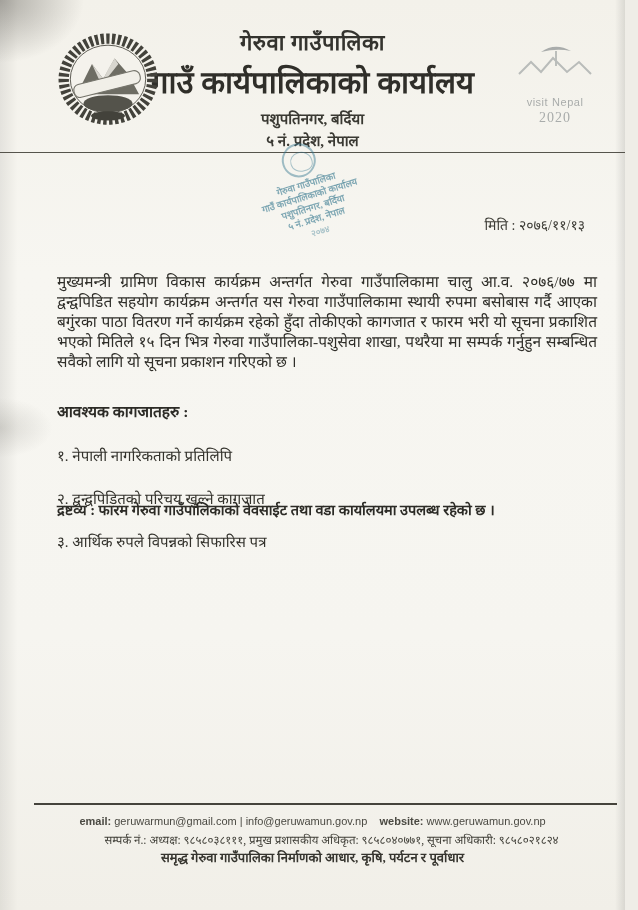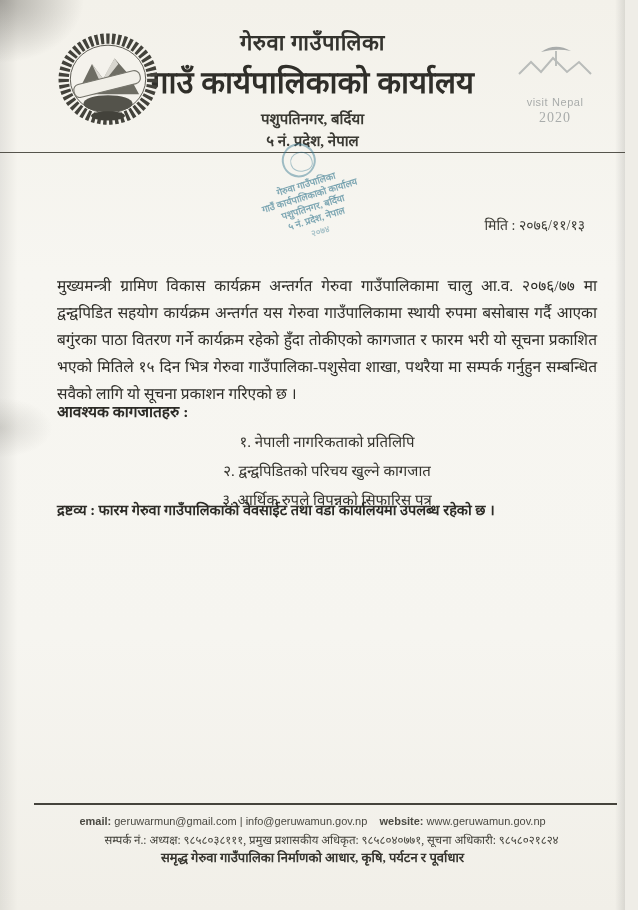--- a/index.html
+++ b/index.html
@@ -46,24 +46,24 @@
   .stamp-year { font-size:9px; opacity:0.65; }
 
   
   .date-line { position:absolute; top:188px; right:40px; font-size:14px; color:#3c3b35;margin-top:27px; }
   .notice-title { position:absolute; top:230px; width:100%; text-align:center; }
   .notice-title span { font-size:18px; font-weight:700; color:#2c2b26;
     text-decoration:underline; text-underline-offset:4px; text-decoration-thickness:1.3px; }
 
   
   .body-par { position:absolute; top:272px; left:57px; width:540px;
-    font-size:15.5px; line-height:27px; text-align:justify; color:#2f2e29; }
+    font-size:15.5px; line-height:20px; text-align:justify; color:#2f2e29; }
   .docs { position:absolute; top:400px; left:57px; width:540px; }
   .docs-heading { font-size:15.5px; font-weight:700; color:#2c2b26; }
-  .docs-item { font-size:15px; margin-top:9px; color:#33322c;text-align:center; }
+  .docs-item { font-size:15px; margin-top:23px; color:#33322c; }
   .note-line { position:absolute; top:499px; left:57px; width:545px;
     font-size:14.5px; font-weight:700; color:#2c2b26; }
 
   
   .sig-block { position:absolute; top:548px; right:30px; width:230px; text-align:center; }
   .sig-mark { margin-left:40px; }
   .sig-name { font-size:14.5px; margin-top:8px; color:#33322c; }
   .sig-role { font-size:15px; margin-top:3px; color:#33322c; }
 
   

